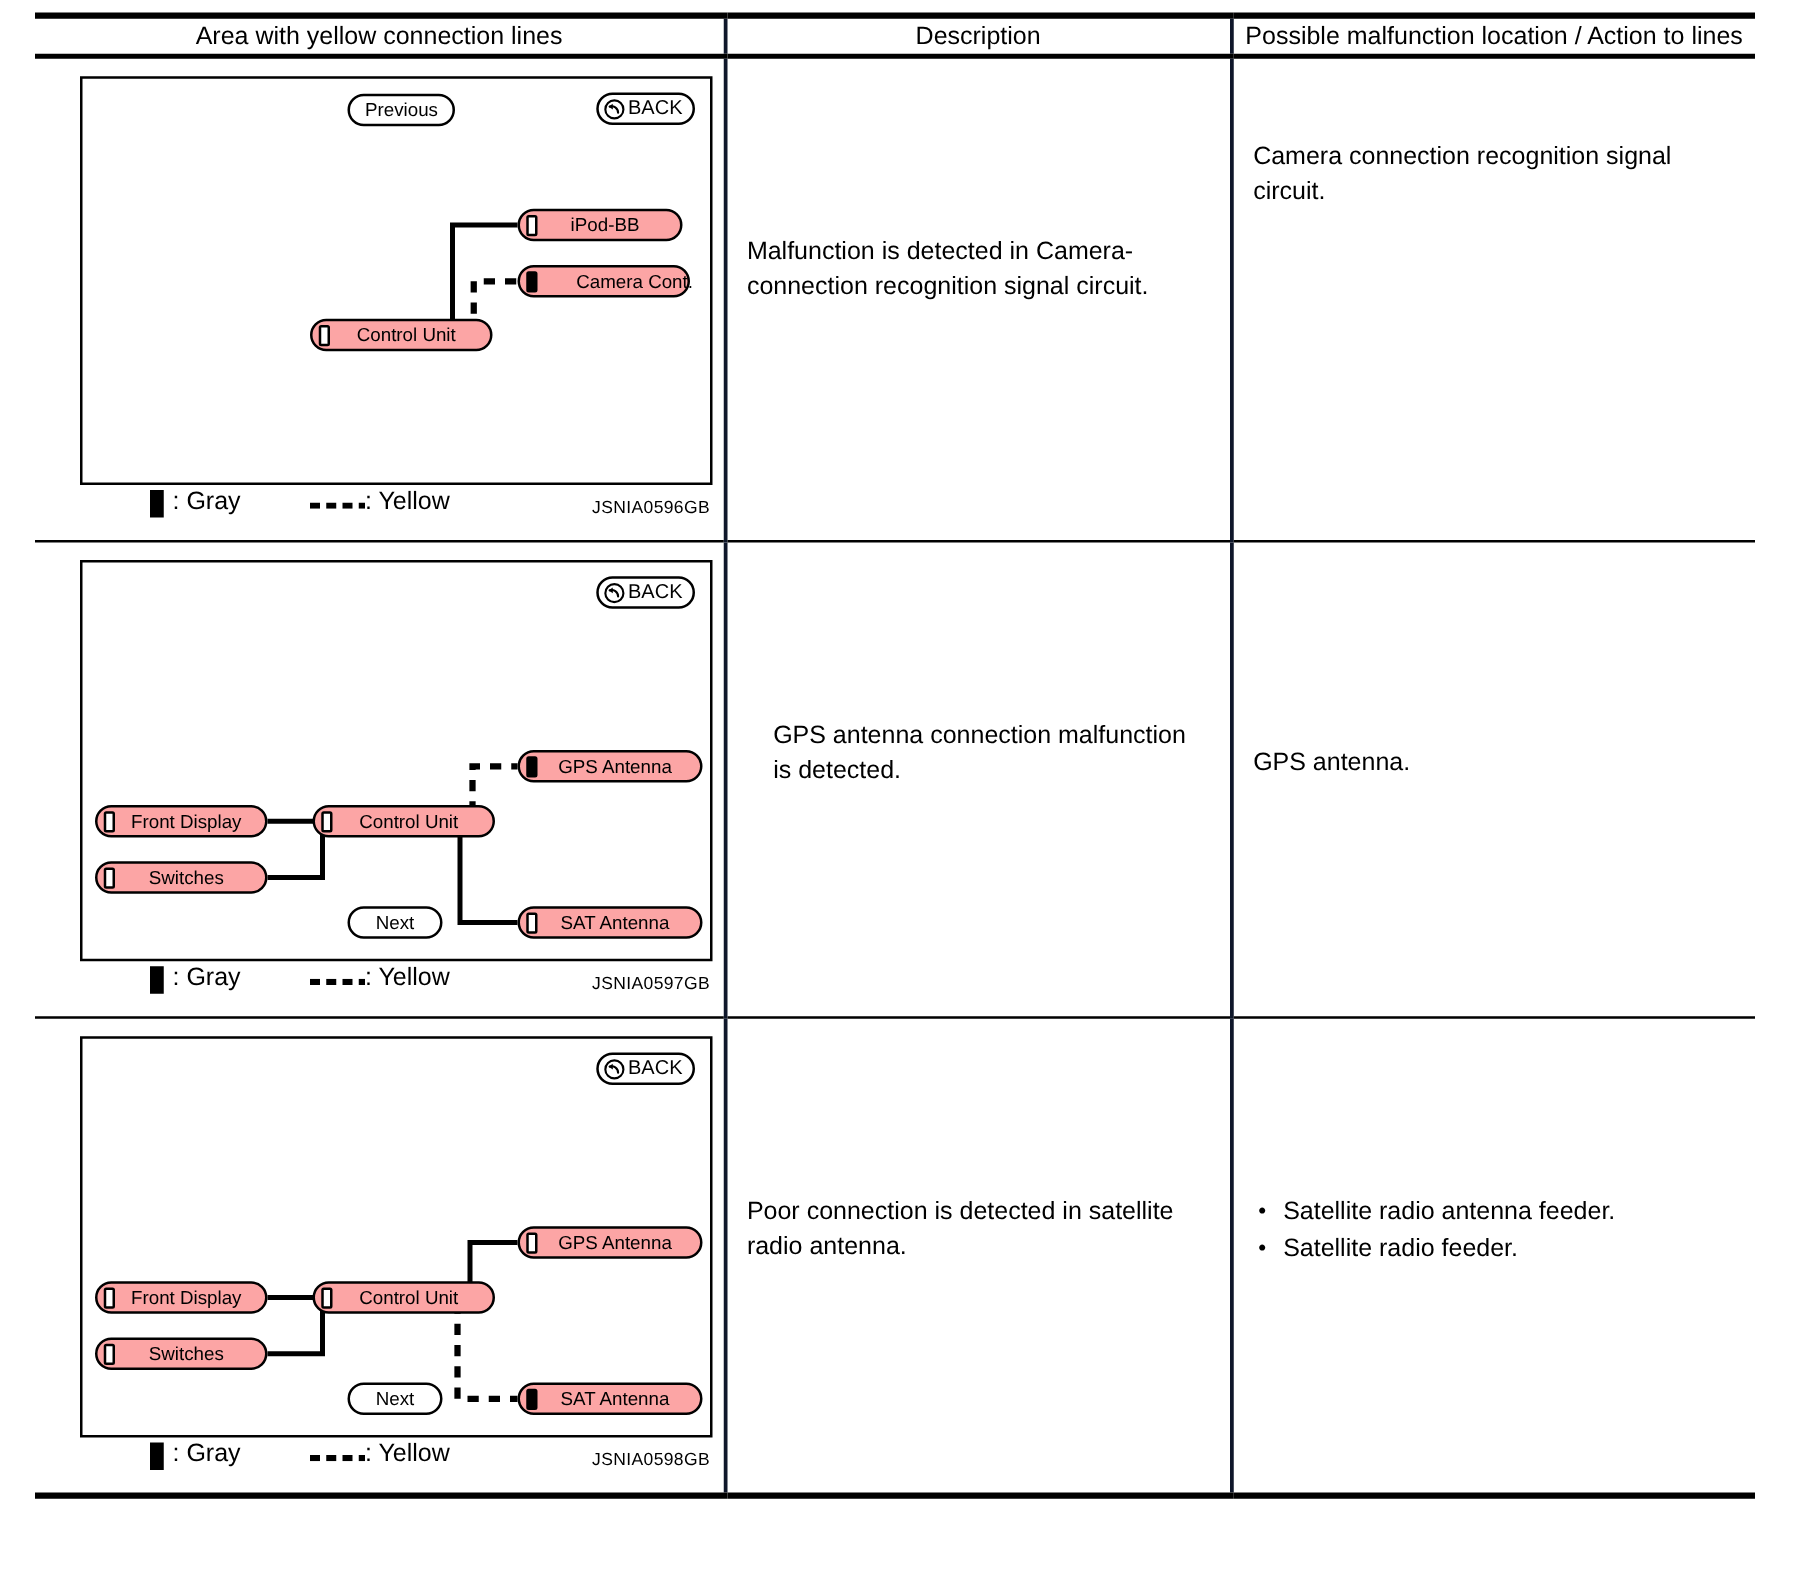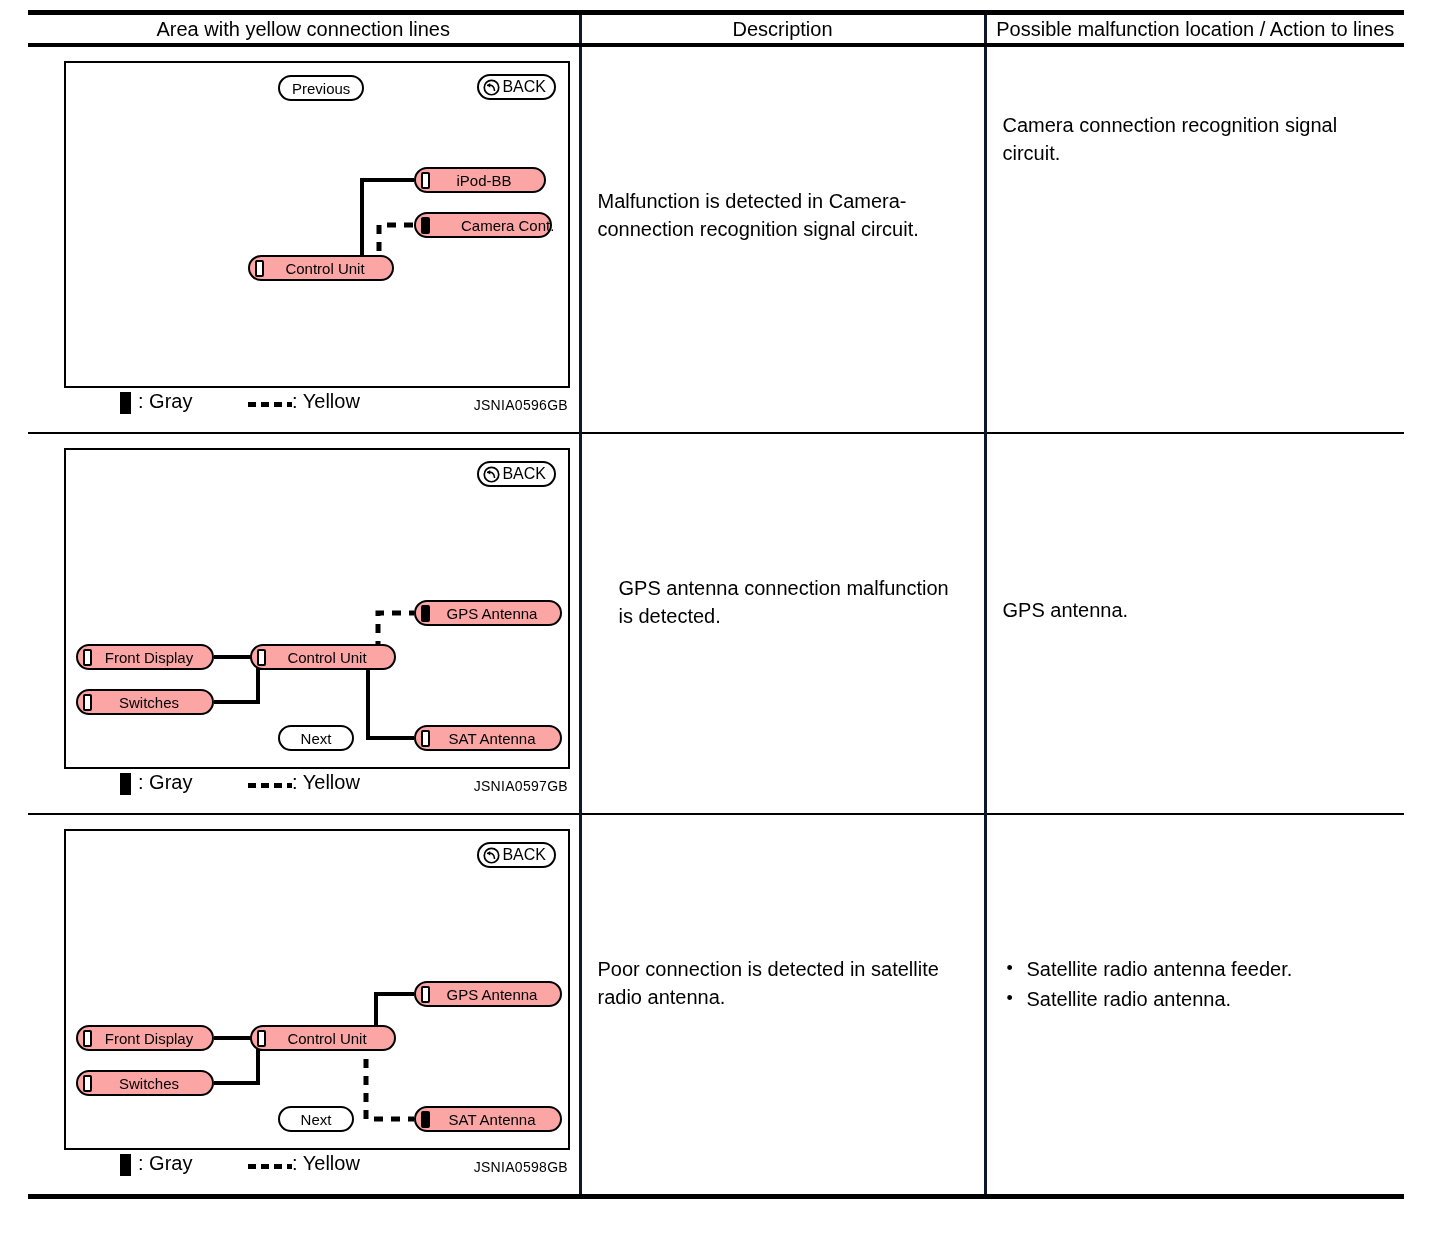--- a/index.html
+++ b/index.html
@@ -439,21 +439,21 @@
         </td>
 
         <td>
           <div class="cell-text" style="padding-top:140px;">Poor connection is detected in satellite radio antenna.</div>
         </td>
 
         <td>
           <div class="cell-text" style="padding-top:140px;">
             <ul class="bullets">
               <li>Satellite radio antenna feeder.</li>
-              <li>Satellite radio antenna.</li>
+              <li>Satellite radio feeder.</li>
             </ul>
           </div>
         </td>
       </tr>
 
     </tbody>
   </table>
 
 </div>
 

